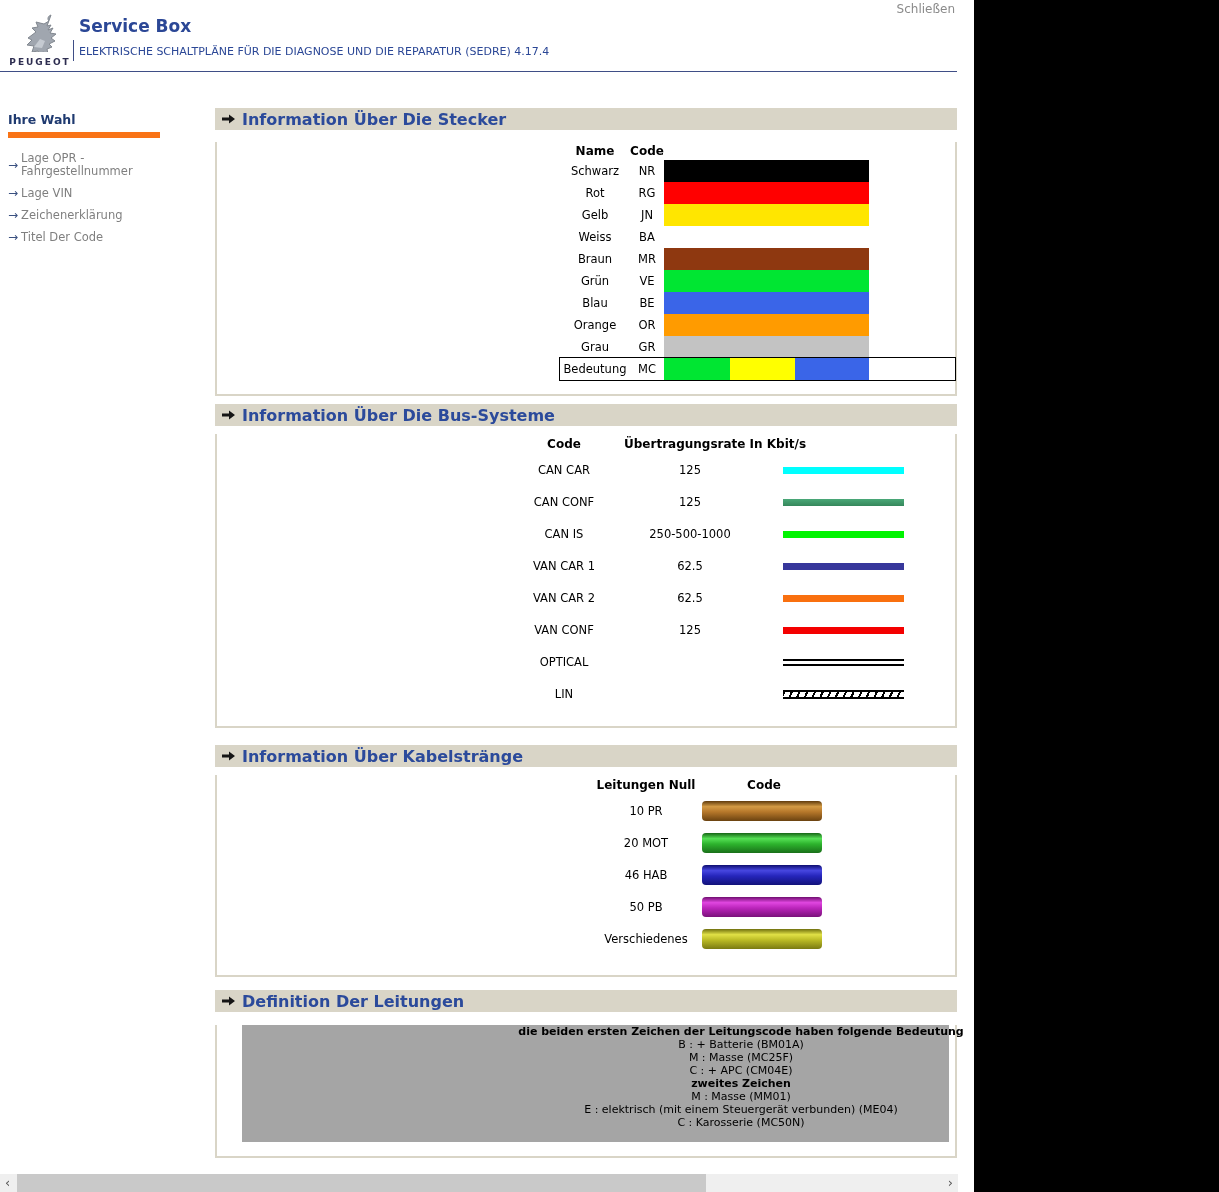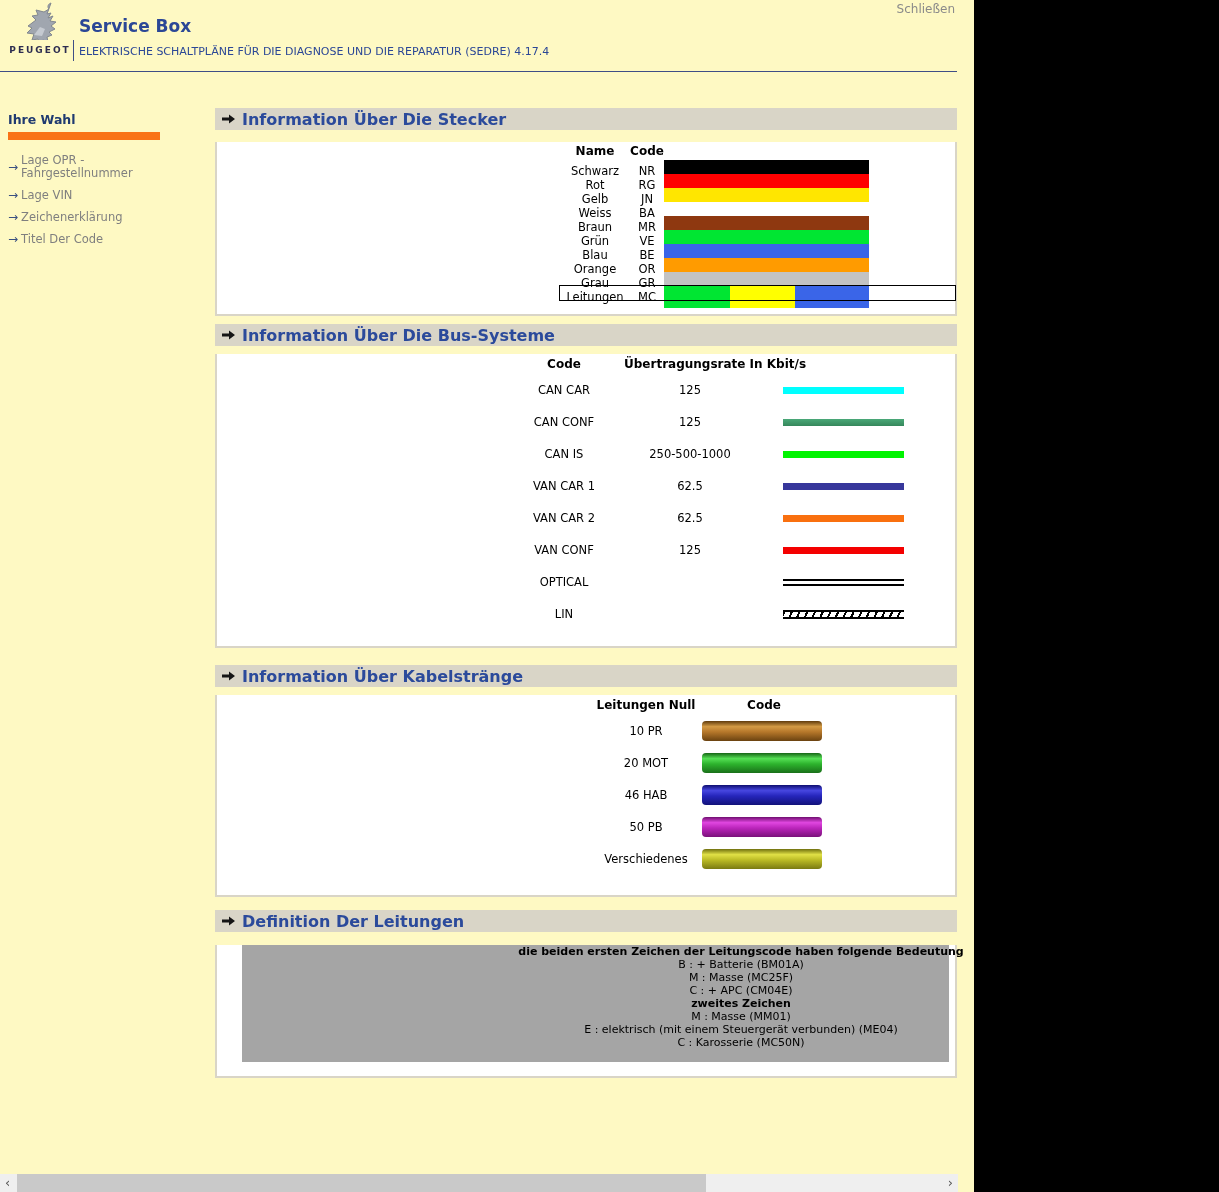--- a/index.html
+++ b/index.html
@@ -1,48 +1,48 @@
 <!DOCTYPE html>
 <html><head>
 <meta charset="utf-8">
 <title>Service Box</title>
 <style>
   html,body{margin:0;padding:0;background:#000;}
   body{font-family:"DejaVu Sans","Liberation Sans",sans-serif;}
-  .page{position:relative;width:974px;height:1192px;background:#fef9c3;overflow:hidden;}
+  .page{position:relative;width:974px;height:1192px;background:#ffffff;overflow:hidden;}
 
   
   .hdr{position:relative;height:72px;}
   .hdr-rule{position:absolute;left:0;top:71px;width:957px;height:1px;background:#3f4e86;}
-  .logo{position:absolute;left:8px;top:2px;width:64px;text-align:center;}
+  .logo{position:absolute;left:8px;top:14px;width:64px;text-align:center;}
   .brand{font-size:9px;font-weight:bold;letter-spacing:2px;color:#2d2d50;margin-top:1px;}
   .vsep{position:absolute;left:73px;top:40px;width:1px;height:21px;background:#3f4e86;}
   .app-title{position:absolute;left:79px;top:16px;font-size:17px;font-weight:bold;color:#2b4796;}
   .app-subtitle{position:absolute;left:79px;top:45px;font-size:11px;color:#2b4796;white-space:nowrap;}
   .close{position:absolute;top:2px;right:19px;font-size:12px;color:#8a8a8a;cursor:pointer;text-decoration:none;}
 
   
   .layout{display:flex;}
   .sidebar{width:215px;flex:none;box-sizing:border-box;padding:40px 0 0 8px;}
-  .sb-title{font-size:12.5px;font-weight:bold;color:#1f3a70;border-bottom:8px solid #f97316;width:152px;padding-bottom:5px;}
+  .sb-title{font-size:12.5px;font-weight:bold;color:#1f3a70;border-bottom:6px solid #f97316;width:152px;padding-bottom:5px;}
   .sb-items{margin-top:14px;}
   .sb-item{display:flex;align-items:center;margin-bottom:8px;cursor:pointer;}
   .sb-arrow{color:#3a5080;font-size:12px;margin-right:3px;flex:none;}
   .sb-label{color:#7f7f7f;font-size:11.5px;line-height:13px;max-width:125px;}
   .content{width:742px;flex:none;}
 
   
   .sec-hd{height:22px;background:#d9d5c7;display:flex;align-items:center;padding-left:7px;}
   .sec-arrow{flex:none;}
   .sec-title{margin-left:7px;font-size:16px;font-weight:bold;color:#2b4a9b;white-space:nowrap;}
   .sec-bd{border:2px solid #d9d5c7;border-top:0;background:#fff;box-sizing:border-box;}
 
   
   .t1{margin:12px 0 0 343px;padding-bottom:14px;}
-  .t1-row{display:grid;grid-template-columns:70px 34px 205px;height:14px;align-items:center;}
+  .t1-row{display:grid;grid-template-columns:70px 34px 205px;height:22px;align-items:center;}
   .t1-head{height:18px;font-weight:bold;font-size:12px;}
   .t1 .c{text-align:center;white-space:nowrap;font-size:11.5px;}
   .t1-head .c{font-size:12px;}
   .t1-swatch{height:22px;width:205px;}
   .boxed{outline:1px solid #000;}
   .sw-nr{background:#000000;} .sw-rg{background:#ff0000;} .sw-jn{background:#ffe600;}
   .sw-ba{background:#ffffff;} .sw-mr{background:#8e3810;} .sw-ve{background:#00e632;}
   .sw-be{background:#3a65e8;} .sw-or{background:#ff9b00;} .sw-gr{background:#c3c3c3;}
   .sw-mc{background:linear-gradient(90deg,#00e632 0 32%,#ffff00 32% 64%,#3a65e8 64%);}
 
@@ -209,21 +209,21 @@
                 <div class="t1-swatch sw-or"></div>
               </div>
 
               <div class="t1-row">
                 <div class="c">Grau</div>
                 <div class="c">GR</div>
                 <div class="t1-swatch sw-gr"></div>
               </div>
 
               <div class="t1-row boxed">
-                <div class="c">Leitungen</div>
+                <div class="c">Bedeutung</div>
                 <div class="c">MC</div>
                 <div class="t1-swatch sw-mc"></div>
               </div>
             </div>
         </div>
       </section>
 
       <section class="sec-bus">
         <div class="sec-hd">
           <svg class="sec-arrow" width="13" height="10" viewBox="0 0 13 10">

